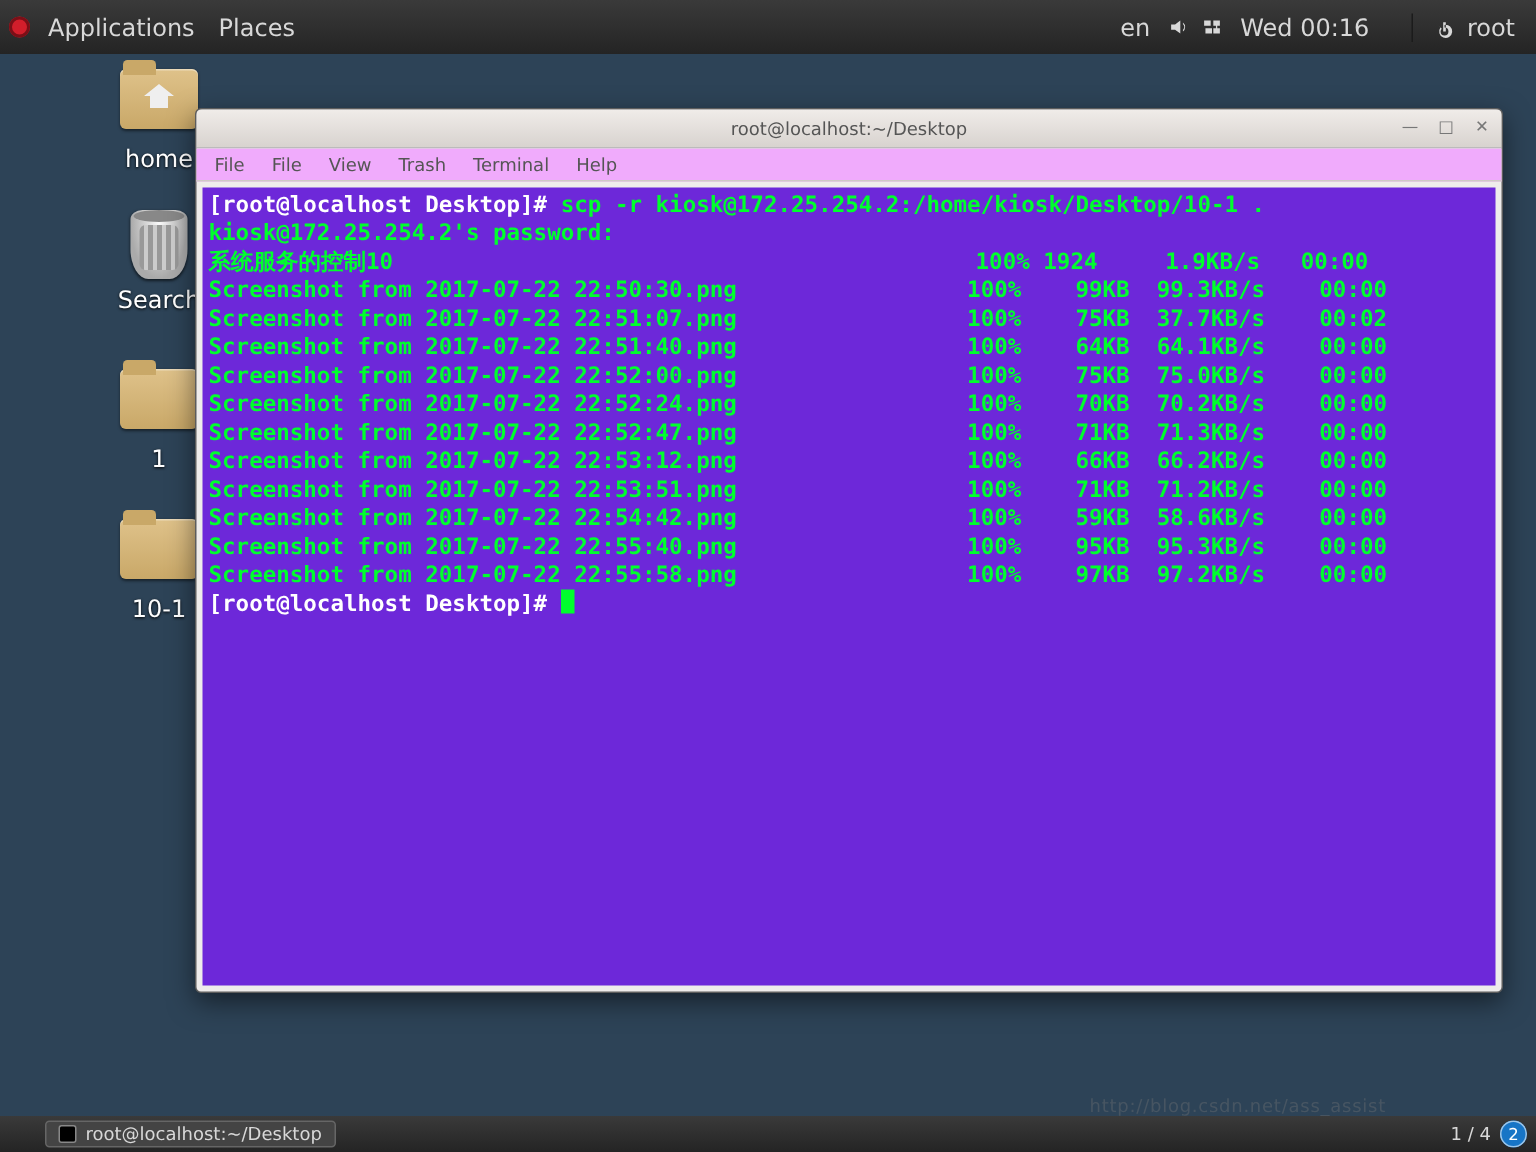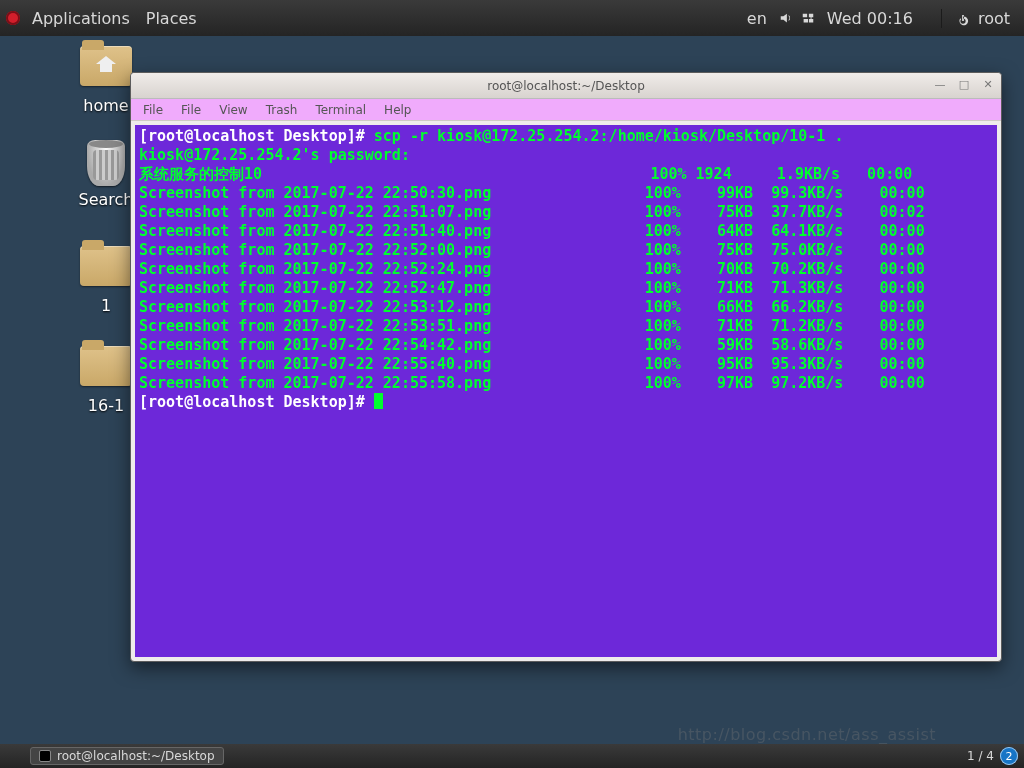--- a/index.html
+++ b/index.html
@@ -65,22 +65,22 @@
     background:linear-gradient(#3a3a3a,#242424); color:#d8d8d8; display:flex;
     align-items:center; font-size:12px; padding:0 6px; }
   .taskbtn { background:#444; border:1px solid #666; border-radius:3px; padding:1px 8px;
     display:flex; align-items:center; gap:6px; margin-left:24px; }
   .taskbtn .tbicon { width:12px; height:12px; background:#000; border:1px solid #888;
     border-radius:2px; }
   .bp-right { margin-left:auto; display:flex; align-items:center; gap:6px;text-align:right; }
   .ws-badge { width:18px; height:18px; border-radius:9px; background:#1775c6; color:#fff;
     font-size:11px; display:flex; align-items:center; justify-content:center;
     box-shadow:inset 0 0 0 1px #9ec6e8; }
-  .watermark { position:absolute; right:88px; bottom:24px; color:rgba(120,120,120,.35);
-    font-size:16px; letter-spacing:.5px;}
+  .watermark { position:absolute; right:100px; bottom:24px; color:rgba(120,120,120,.35);
+    font-size:12px; letter-spacing:.5px;}
 </style>
 </head>
 <body>
 
 <div class="top-panel">
   <span class="rh-logo"></span>
   <span class="pitem">Applications</span>
   <span class="pitem">Places</span>
   <span class="spacer"></span>
   <span class="pitem">en</span>
@@ -120,21 +120,21 @@
 <div class="desk-icon" style="top:240px;left:62px">
   <div class="glyph">
       <div class="folder"></div>
     </div>
   <div>1</div>
 </div>
 <div class="desk-icon" style="top:340px;left:62px">
   <div class="glyph">
       <div class="folder"></div>
     </div>
-  <div>16-1</div>
+  <div>10-1</div>
 </div>
 
 <div class="term-window">
   <div class="term-titlebar">
     <span>root@localhost:~/Desktop</span>
     <div class="controls">
       <span>—</span>
       <span>□</span>
       <span>✕</span>
     </div>

